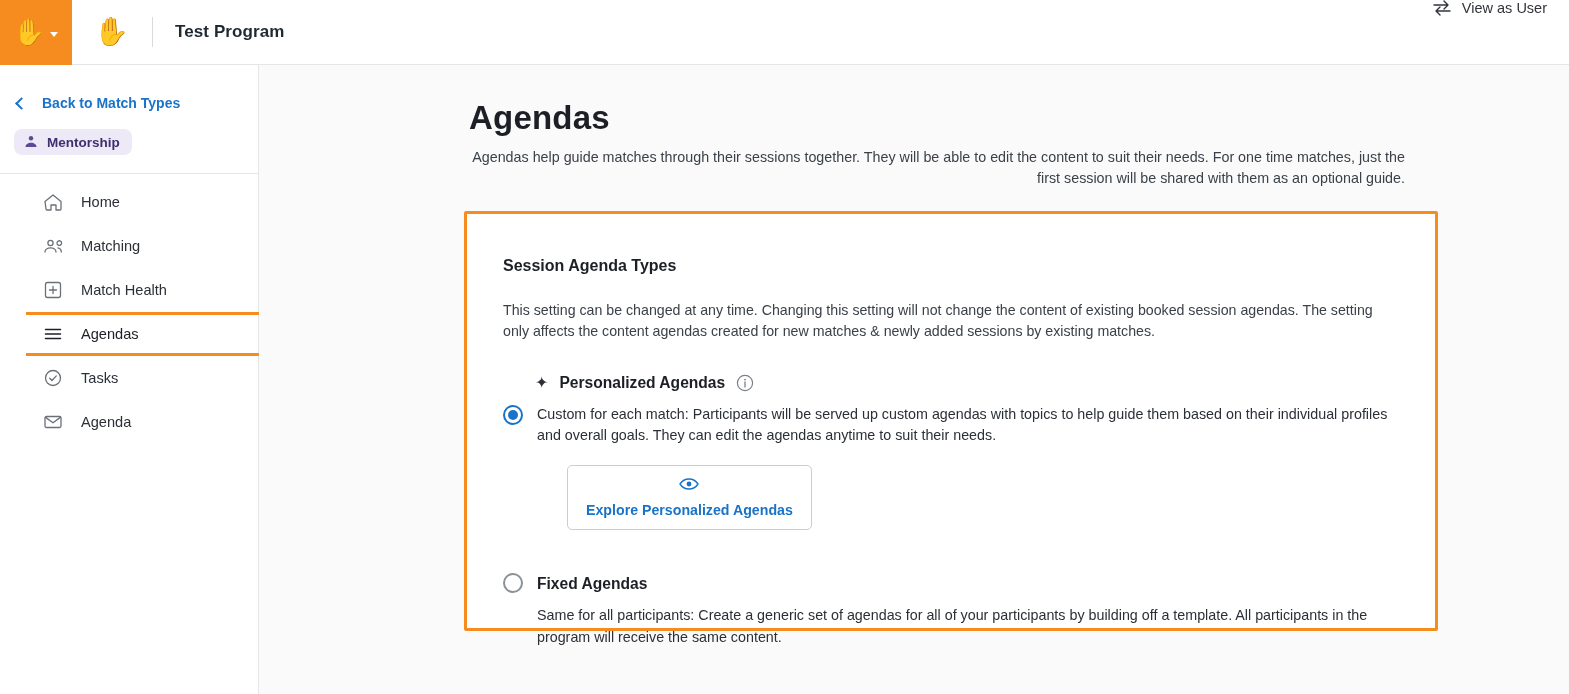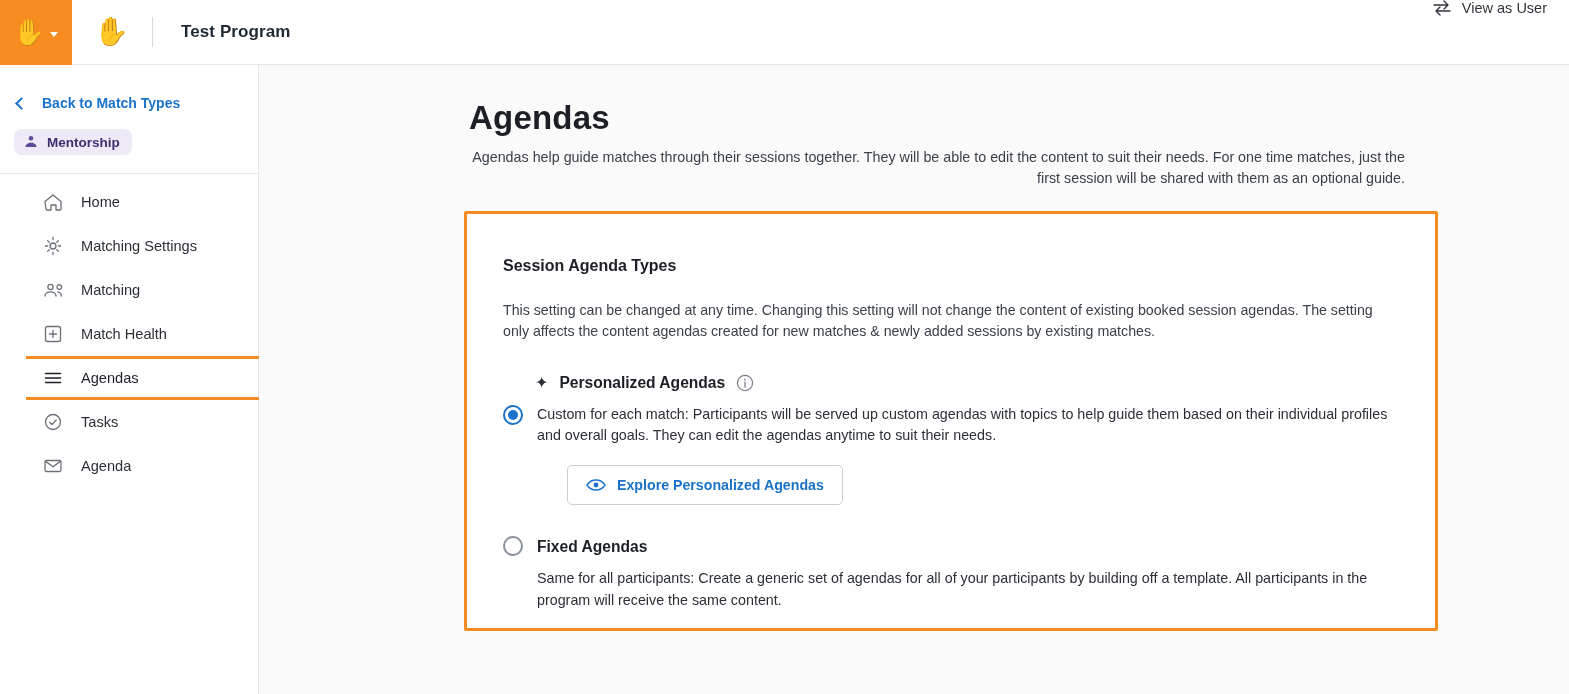--- a/index.html
+++ b/index.html
@@ -62,21 +62,21 @@
   .topbar-divider {
     width: 1px;
     height: 30px;
     background: #d8dadd;
     flex: none;
   }
   .program-title {
     font-size: 17px;
     font-weight: bold;
     color: #1f2933;
-    margin-left: 28px;
+    margin-left: 22px;
     letter-spacing: .1px;
   }
   .view-as-user {
     position: absolute;
     right: 22px;
     top: 0;
     height: 65px;
     display: flex;
     align-items: flex-start;
     gap: 10px;
@@ -261,26 +261,27 @@
     font-size: 15.6px;
     font-weight: bold;
     color: #1c1f25;
     margin-bottom: 10px;
   }
 
   .explore-btn {
     display: inline-flex;
     align-items: center;
     gap: 11px;
-    margin: 18px 0 0 64px;
+    margin: 18px 0 12px 64px;
     padding: 11px 18px;
     border: 1px solid #c9ced4;
     border-radius: 5px;
     background: #ffffff;
     cursor: pointer;
+    flex-direction: column;
   }
   .explore-btn .label {
     font-size: 14.2px;
     font-weight: bold;
     color: #1a73c8;
   }
 </style>
 </head>
 <body>
 
@@ -325,27 +326,20 @@
 
     <div class="nav">
 
       <div class="nav-item">
         <svg class="nav-icon" viewBox="0 0 22 22">
           <path d="M3 10.5L11 4l8 6.5V18a1 1 0 0 1-1 1h-4v-5H9v5H5a1 1 0 0 1-1-1z" fill="none" stroke="#6b7077" stroke-width="1.3" stroke-linejoin="round"></path>
         </svg>
         <span class="label">Home</span>
       </div>
 
-      <div class="nav-item">
-        <svg class="nav-icon" viewBox="0 0 22 22">
-          <circle cx="11" cy="11" r="3" fill="none" stroke="#6b7077" stroke-width="1.3"></circle>
-          <path d="M11 2.5v2.2M11 17.3v2.2M3.4 11h2.2M16.4 11h2.2M5.6 5.6l1.6 1.6M14.8 14.8l1.6 1.6M16.4 5.6l-1.6 1.6M7.2 14.8l-1.6 1.6" stroke="#6b7077" stroke-width="1.3" stroke-linecap="round"></path>
-        </svg>
-        <span class="label">Matching Settings</span>
-      </div>
 
       <div class="nav-item">
         <svg class="nav-icon" viewBox="0 0 22 22">
           <circle cx="8.5" cy="8" r="2.6" fill="none" stroke="#6b7077" stroke-width="1.3"></circle>
           <path d="M3 17c0-2.6 2.5-4.2 5.5-4.2S14 14.4 14 17" fill="none" stroke="#6b7077" stroke-width="1.3" stroke-linecap="round"></path>
           <path d="M15 8.2a2.3 2.3 0 1 0 0-.2M16 12.9c2 .5 3.3 1.9 3.3 4.1" fill="none" stroke="#6b7077" stroke-width="1.3" stroke-linecap="round"></path>
         </svg>
         <span class="label">Matching</span>
       </div>
 

